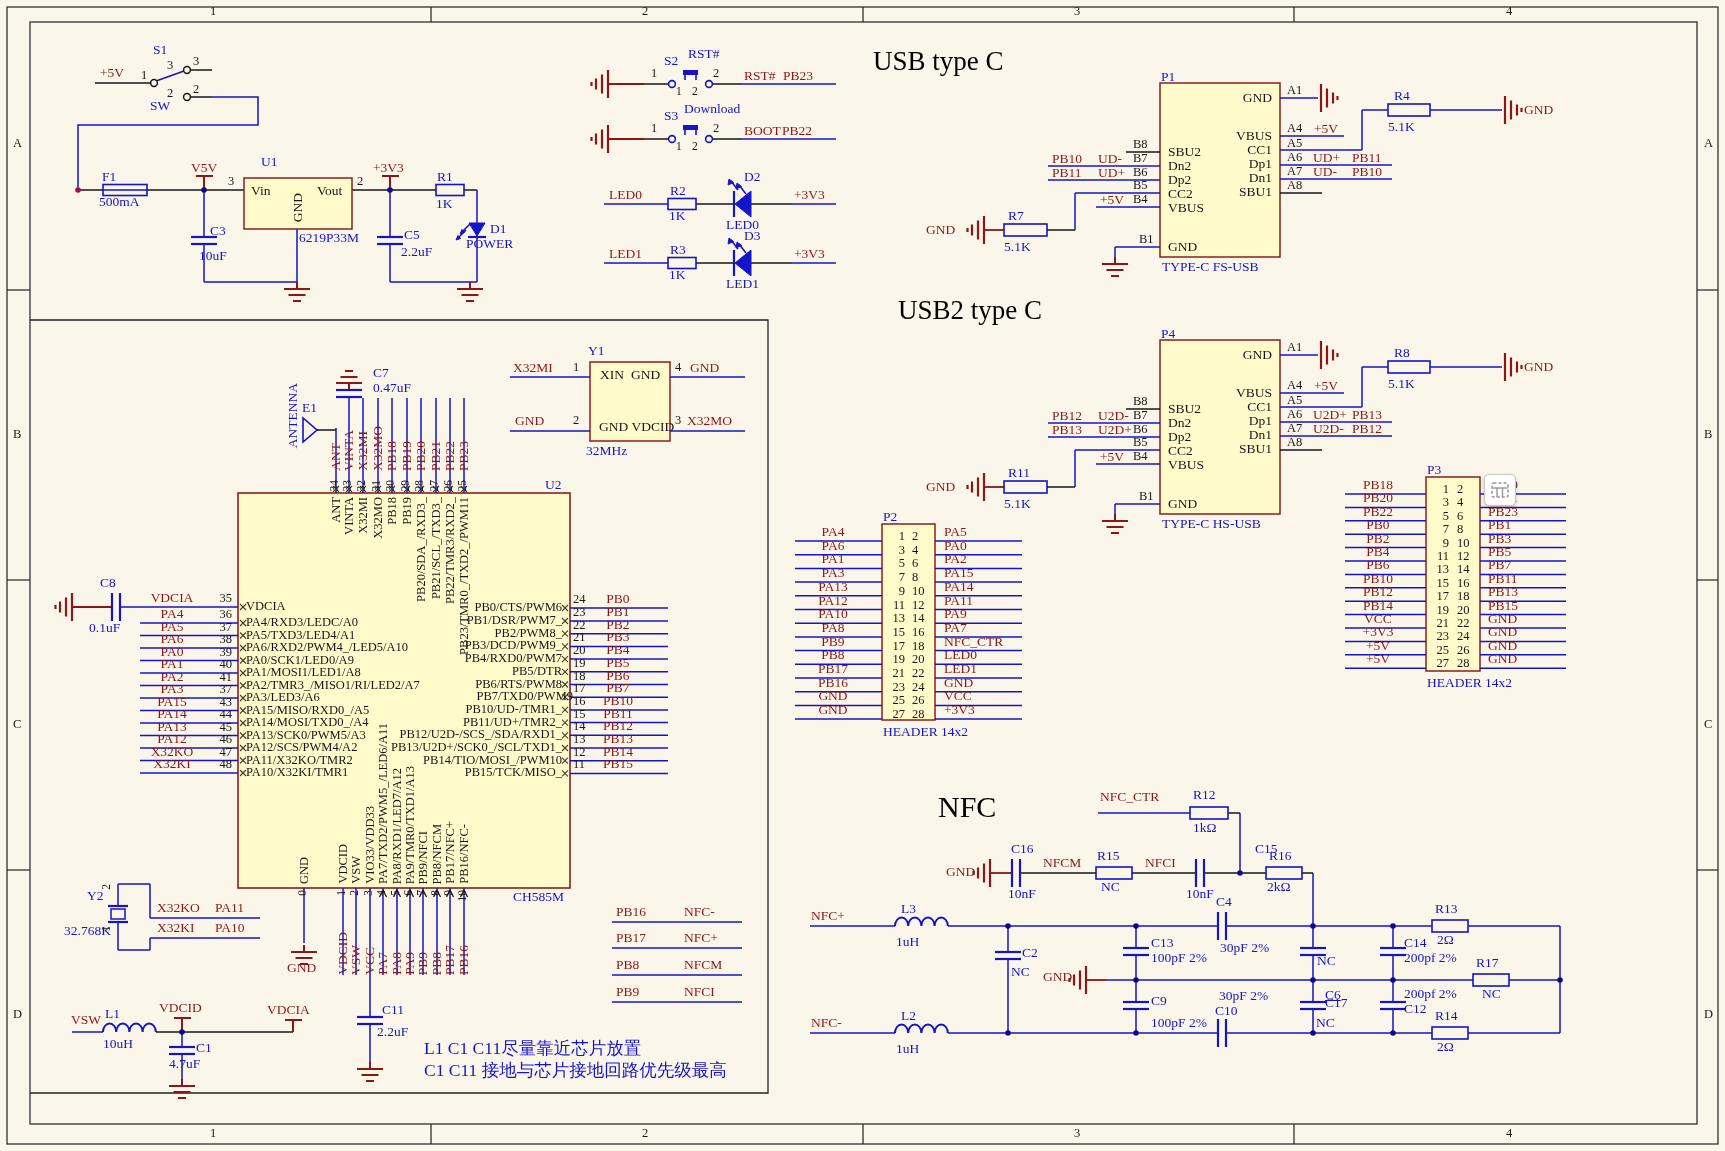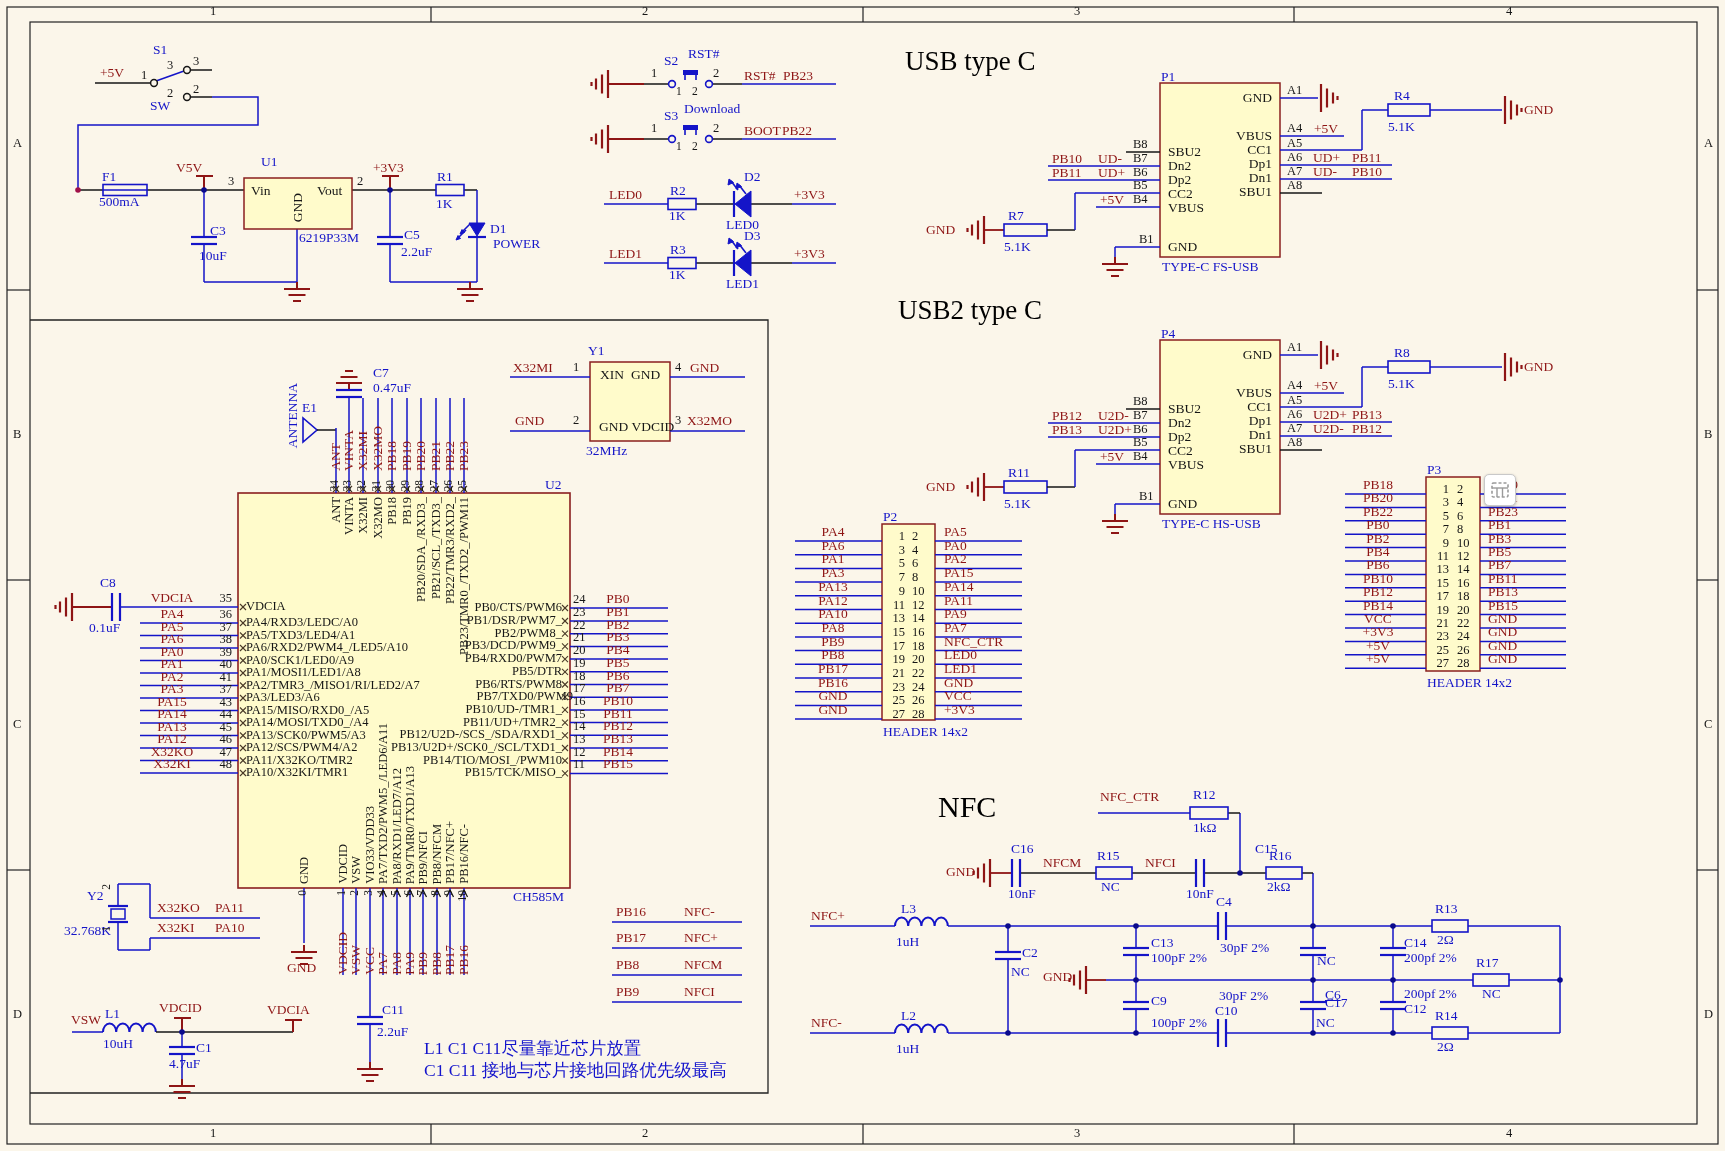--- a/index.html
+++ b/index.html
@@ -535,21 +535,21 @@
       <rect x="1004" y="481" width="43" height="12" stroke="#1414c8" fill="none" stroke-width="1.6"></rect>
       <line x1="1047" y1="487" x2="1075" y2="487" stroke="#161616" stroke-width="1.5"></line>
       <line x1="1075" y1="487" x2="1075" y2="450" stroke="#1414c8" stroke-width="1.5"></line>
       <line x1="612" y1="922" x2="742" y2="922" stroke="#1414c8" stroke-width="1.5"></line>
       <line x1="612" y1="948" x2="742" y2="948" stroke="#1414c8" stroke-width="1.5"></line>
       <line x1="612" y1="975" x2="742" y2="975" stroke="#1414c8" stroke-width="1.5"></line>
       <line x1="612" y1="1002" x2="742" y2="1002" stroke="#1414c8" stroke-width="1.5"></line>
     </svg>
 
 <div id="labels">
-  <div class="lbl title" style="left:905px;top:48px">USB type C</div>
+  <div class="lbl title" style="left:873px;top:48px">USB type C</div>
   <div class="lbl title" style="left:898px;top:297px">USB2 type C</div>
   <div class="lbl title nfct" style="left:938px;top:792px">NFC</div>
   <div class="lbl note" style="left:424px;top:1040px">L1 C1 C11尽量靠近芯片放置</div>
   <div class="lbl note" style="left:424px;top:1062px">C1 C11 接地与芯片接地回路优先级最高</div>
 <div class="lbl pin" style="left: 210px; top: 5px;">1</div>
       <div class="lbl pin" style="left: 210px; top: 1127px;">1</div>
       <div class="lbl pin" style="left: 642px; top: 5px;">2</div>
       <div class="lbl pin" style="left: 642px; top: 1127px;">2</div>
       <div class="lbl pin" style="left: 1074px; top: 5px;">3</div>
       <div class="lbl pin" style="left: 1074px; top: 1127px;">3</div>
@@ -922,33 +922,33 @@
       <div class="lbl net" style="left: 100px; top: 66px;">+5V</div>
       <div class="lbl ref" style="left: 153px; top: 43px;">S1</div>
       <div class="lbl pin" style="left: 141px; top: 69px;">1</div>
       <div class="lbl pin" style="left: 167px; top: 59px;">3</div>
       <div class="lbl pin" style="left: 193px; top: 55px;">3</div>
       <div class="lbl pin" style="left: 167px; top: 87px;">2</div>
       <div class="lbl pin" style="left: 193px; top: 83px;">2</div>
       <div class="lbl ref" style="left: 150px; top: 99px;">SW</div>
       <div class="lbl ref" style="left: 102px; top: 170px;">F1</div>
       <div class="lbl ref" style="left: 99px; top: 195px;">500mA</div>
-      <div class="lbl net" style="left: 176px; top: 161px;">V5V</div>
+      <div class="lbl net" style="left: 191px; top: 161px;">V5V</div>
       <div class="lbl ref" style="left: 261px; top: 155px;">U1</div>
       <div class="lbl pin md" style="left: 251px; top: 184px;">Vin</div>
       <div class="lbl pin md" style="left: 317px; top: 184px;">Vout</div>
       <div class="lbl vt pin md" style="left: 291px; top: 193px;">GND</div>
       <div class="lbl pin" style="left: 228px; top: 175px;">3</div>
       <div class="lbl pin" style="left: 357px; top: 175px;">2</div>
       <div class="lbl ref" style="left: 299px; top: 231px;">6219P33M</div>
       <div class="lbl net" style="left: 373px; top: 161px;">+3V3</div>
       <div class="lbl ref" style="left: 437px; top: 170px; font-family: Liberation Serif, serif;">R1</div>
       <div class="lbl ref" style="left: 436px; top: 197px;">1K</div>
       <div class="lbl ref" style="left: 490px; top: 222px;">D1</div>
-      <div class="lbl ref" style="left: 493px; top: 237px;">POWER</div>
+      <div class="lbl ref" style="left: 466px; top: 237px;">POWER</div>
       <div class="lbl ref" style="left: 210px; top: 224px;">C3</div>
       <div class="lbl ref" style="left: 199px; top: 249px;">10uF</div>
       <div class="lbl ref" style="left: 404px; top: 228px;">C5</div>
       <div class="lbl ref" style="left: 401px; top: 245px;">2.2uF</div>
       <div class="lbl ref" style="left: 664px; top: 54px;">S2</div>
       <div class="lbl ref" style="left: 688px; top: 47px;">RST#</div>
       <div class="lbl pin" style="left: 651px; top: 67px;">1</div>
       <div class="lbl pin sm" style="left: 676px; top: 86px;">1</div>
       <div class="lbl pin sm" style="left: 692px; top: 86px;">2</div>
       <div class="lbl pin" style="left: 713px; top: 67px;">2</div>

